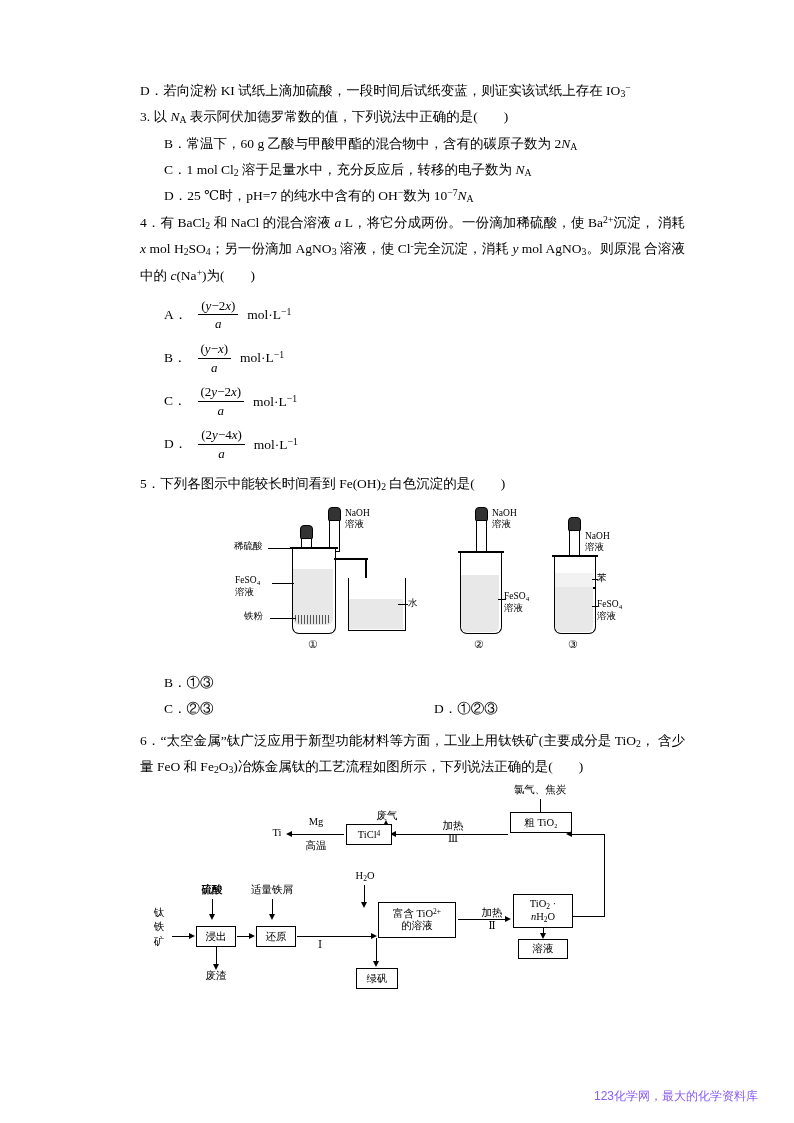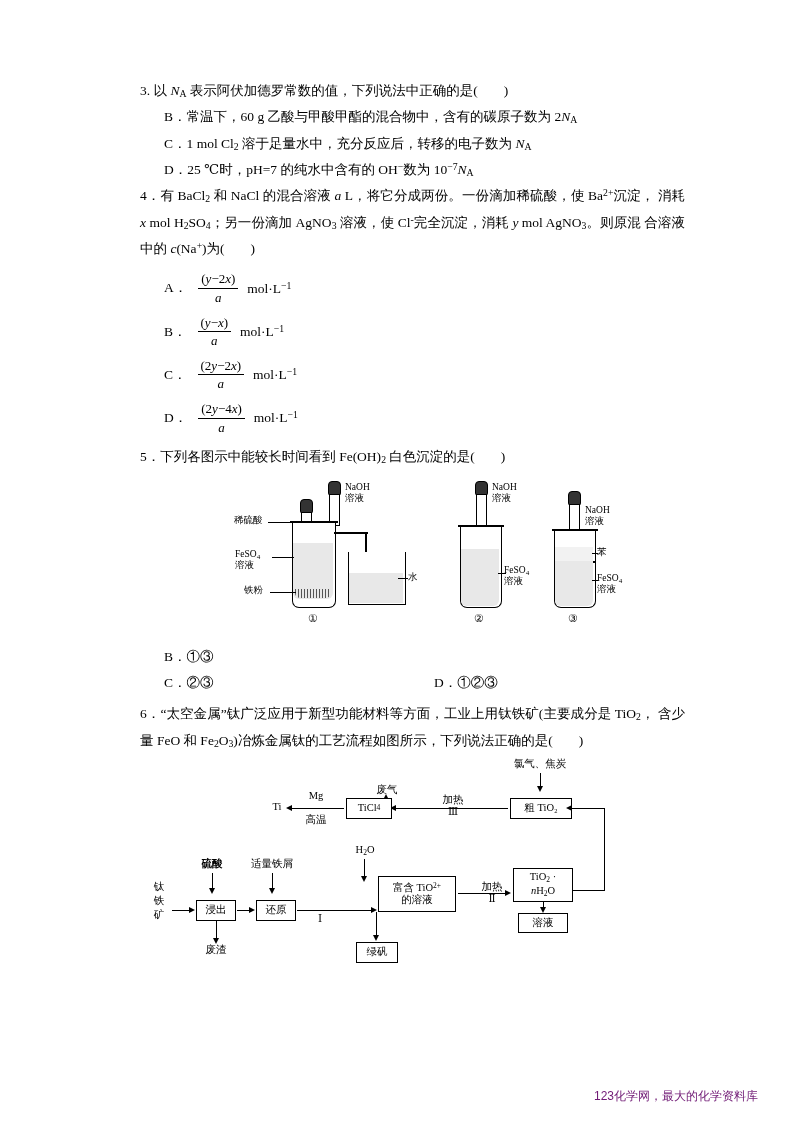--- a/index.html
+++ b/index.html
@@ -154,31 +154,34 @@
   .ah-r { border-top: 3.5px solid transparent; border-bottom: 3.5px solid transparent; border-left: 6px solid #000; }
   .ah-l { border-top: 3.5px solid transparent; border-bottom: 3.5px solid transparent; border-right: 6px solid #000; }
   .ah-u { border-left: 3.5px solid transparent; border-right: 3.5px solid transparent; border-bottom: 6px solid #000; }
   .ah-d { border-left: 3.5px solid transparent; border-right: 3.5px solid transparent; border-top: 6px solid #000; }
 
   .footer {
     position: absolute;
     right: 36px;
     bottom: 18px;
     font-size: 12px;
-    color: #701a75;
+    color: #8b5cf6;
     font-family: "Liberation Sans", sans-serif;
   }
   .blank { display: inline-block; width: 26px; }
 </style>
 </head>
 <body>
 
 <div class="page">
   <div class="content">
 
+    <div class="line">
+      <span>D．</span><span>若向淀粉 KI 试纸上滴加硫酸，一段时间后试纸变蓝，则证实该试纸上存在 IO</span><sub>3</sub><sup>−</sup>
+    </div>
 
     <div class="line">
       <span>3.</span>
       <span>以 </span><i>N</i><sub>A</sub><span> 表示阿伏加德罗常数的值，下列说法中正确的是(</span><span class="blank"></span><span>)</span>
     </div>
     <div class="opt">
       B．常温下，60 g 乙酸与甲酸甲酯的混合物中，含有的碳原子数为 2<i>N</i><sub>A</sub>
     </div>
     <div class="opt">
       C．1 mol Cl<sub>2</sub> 溶于足量水中，充分反应后，转移的电子数为 <i>N</i><sub>A</sub>
@@ -320,21 +323,21 @@
 
       <div class="txt" style="left:222px; top:26px; width:50px;">废气</div>
       <div class="ar">
         <div class="ln" style="left:246px; top:41px; width:1px; height:14px;"></div>
         <div class="arrowhead ah-u" style="left:243px; top:36px;"></div>
       </div>
 
       <div class="txt" style="left:290px; top:36px; width:46px; white-space:pre-line;">加热
 Ⅲ</div>
 
-      <div class="bx" style="left:370px; top:40px; width:62px; height:21px;">粗 TiO₂</div>
+      <div class="bx" style="left:370px; top:28px; width:62px; height:21px;">粗 TiO₂</div>
 
       <div class="ar">
         <div class="ln" style="left:256px; top:50px; width:112px; height:1px;"></div>
         <div class="arrowhead ah-l" style="left:250px; top:47px;"></div>
       </div>
 
       <div class="bx" style="left:206px; top:40px; width:46px; height:21px;">TiCl<sub style="font-size:7.5px;">4</sub></div>
 
       <div class="txt" style="left:162px; top:32px; width:28px;">Mg</div>
       <div class="txt" style="left:158px; top:56px; width:36px;">高温</div>

